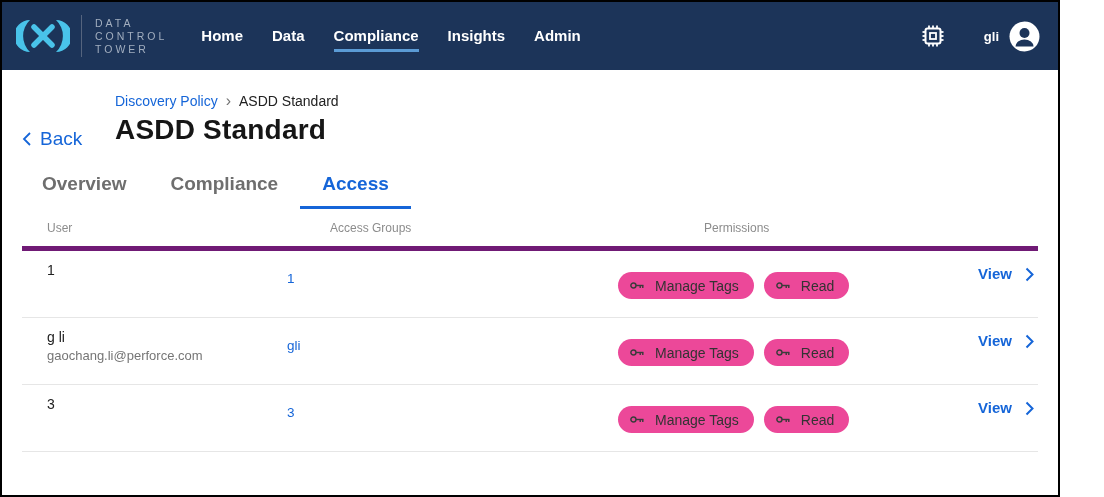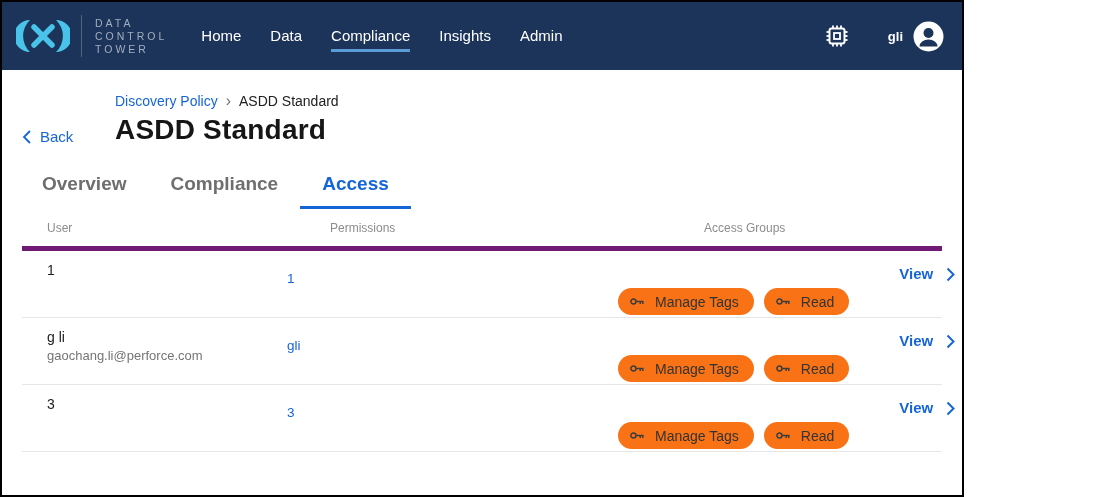--- a/index.html
+++ b/index.html
@@ -1,21 +1,21 @@
 <!DOCTYPE html>
 <html><head>
 <meta charset="utf-8">
 <style>
   * { margin:0; padding:0; box-sizing:border-box; }
   body {
     font-family: "Liberation Sans", "DejaVu Sans", sans-serif;
     background:#fff;
   }
   .window {
-    width:964px; height:497px;
+    width:1060px; height:497px;
     border:2px solid #000;
     background:#fff;
     overflow:hidden;
     display:flex; flex-direction:column;
   }
 
   
   .topbar {
     height:68px; flex-shrink:0;
     background:#1C3459;
@@ -24,35 +24,35 @@
   }
   .logo-mark { width:54px; height:36px; display:block; cursor:pointer; }
   .logo-divider { width:1px; height:42px; background:#55647E; margin:0 13px 0 11px; }
   .brand {
     color:#A2AEBF; font-size:10.5px; letter-spacing:3px;
     line-height:13px; font-weight:400; text-transform:uppercase;
     white-space:nowrap;
   }
   .primary-nav { display:flex; margin-left:34px; gap:29px; align-items:center; }
   .nav-item {
-    color:#FFFFFF; font-size:15px; font-weight:400; text-decoration:none;
+    color:#FFFFFF; font-size:15px; font-weight:700; text-decoration:none;
     padding:6px 0 5px; border-bottom:3px solid transparent; cursor:pointer;
   }
   .nav-item.active { border-bottom-color:#5B9BD5; }
   .topbar-right { margin-left:auto; display:flex; align-items:center; }
   .cpu-icon { width:30px; height:30px; display:block; cursor:pointer; }
   .uname { color:#FFFFFF; font-size:13px; font-weight:700; margin-left:36px; }
   .avatar { width:31px; height:31px; display:block; margin-left:10px; cursor:pointer; }
 
   
   .page-head { position:relative; padding:23px 0 0 113px; }
   .back {
     position:absolute; left:20px; top:58px;
     display:flex; align-items:center; gap:8px;
-    color:#1565D8; font-size:15px; font-weight:500;
+    color:#1565D8; font-size:19px; font-weight:500;
     text-decoration:none; cursor:pointer;
   }
   .breadcrumb { font-size:14px; display:flex; align-items:center; gap:8px; }
   .breadcrumb a { color:#1565D8; text-decoration:none; cursor:pointer; }
   .breadcrumb .sep { color:#757575; font-size:16px; line-height:14px; }
   .breadcrumb .current { color:#212121; }
   h1.page-title { font-size:28px; font-weight:700; color:#161616; margin-top:5px; letter-spacing:.2px; }
   .uuid { font-size:12.5px; color:#9E9E9E; margin-top:8px; }
 
   
@@ -77,23 +77,23 @@
   }
   .trow { height:67px; border-bottom:1px solid #E6E6E6; }
   .cell-user { align-self:start; padding-top:11px; }
   .user-name { font-size:14px; color:#212121; }
   .user-email { font-size:13px; color:#757575; margin-top:3px; }
   .cell-group { align-self:start; padding-top:18px; }
   .group-link { font-size:13.5px; color:#1565D8; text-decoration:none; cursor:pointer; }
   .cell-perms { align-self:start; padding-top:21px; display:flex; gap:10px; }
   .chip {
     display:inline-flex; align-items:center; gap:9px;
-    background:#f97316; border-radius:15px;
+    background:#ec4899; border-radius:15px;
     padding:5px 15px 5px 11px;
-    font-size:14px; color:#333333; white-space:nowrap;margin-top:16px;
+    font-size:14px; color:#333333; white-space:nowrap;
   }
   .chip svg { width:17px; height:17px; display:block; }
   .cell-view { align-self:start; padding-top:14px; text-align:right; }
   .view-link {
     display:inline-flex; align-items:flex-end; gap:13px;
     color:#1565D8; font-size:15px; font-weight:700;
     text-decoration:none; cursor:pointer; padding-right:4px;
   }
 </style>
 </head>
@@ -167,22 +167,22 @@
 
     <div class="tabs">
         <div class="tab">Overview</div>
         <div class="tab">Compliance</div>
         <div class="tab active">Access</div>
       </div>
 
     <div>
       <div class="thead">
         <div>User</div>
+        <div>Access Groups</div>
         <div>Permissions</div>
-        <div>Access Groups</div>
         <div></div>
       </div>
       <div id="rows">
           <div class="trow">
     <div class="cell-user">
       <div class="user-name">1</div>
 
     </div>
     <div class="cell-group">
       <a class="group-link">1</a>

